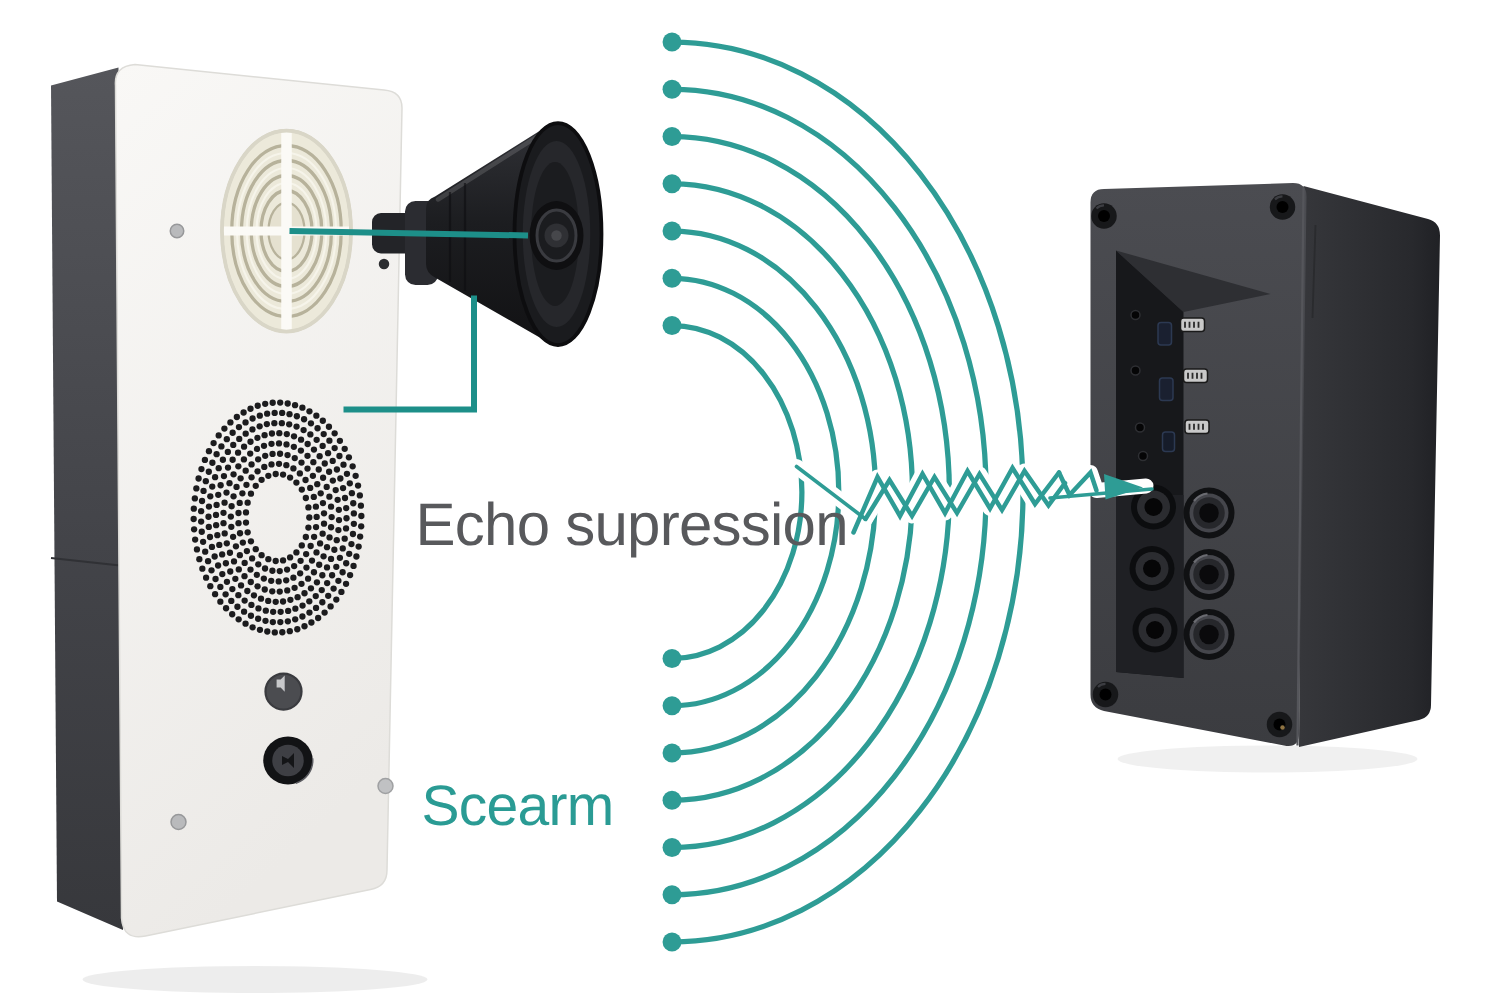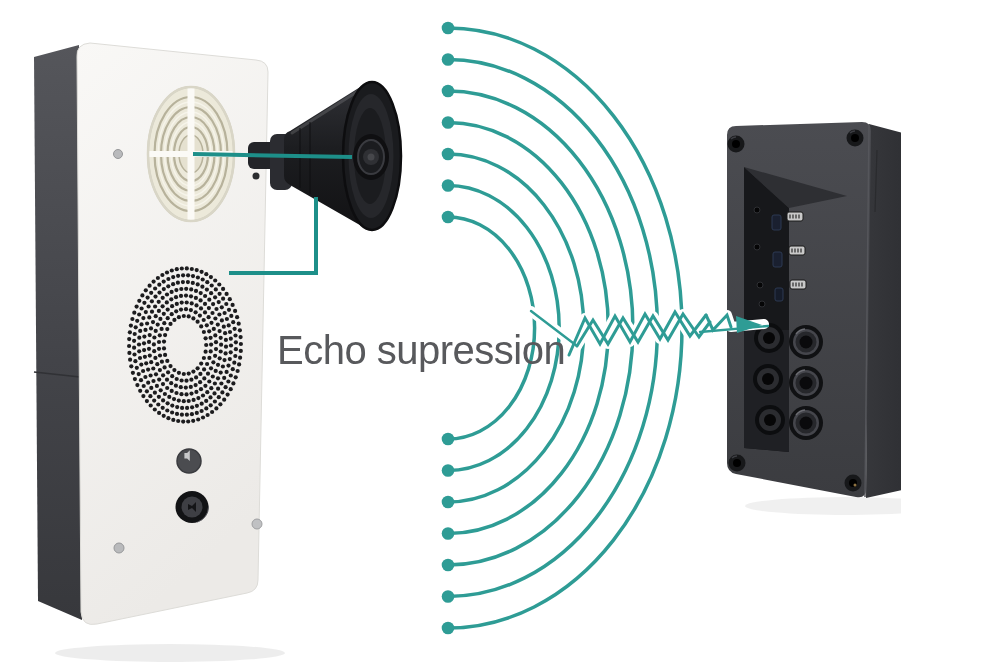--- a/index.html
+++ b/index.html
@@ -1,18 +1,18 @@
 <!DOCTYPE html>
 <html style="--bg: #FFFFFF; --accent: #2E9C95; --accent-dark: #1D8F89; --accent-text: #2A9B94; --text-gray: #58595C;"><head>
 <meta charset="utf-8">
 <style>
   html,body{margin:0;padding:0;background:#fff;}
   #stage{
     position:relative;
-    width:901px;height:670px;
+    width:1004px;height:670px;
     background:var(--bg,#fff);
     overflow:hidden;
     font-family:"Liberation Sans", sans-serif;
   }
   #scene{position:absolute;left:0;top:0;}
   .overlay-label{position:absolute;white-space:nowrap;line-height:1;}
   #echo-label{
     left:277px;top:330px;
     font-size:40px;letter-spacing:-0.5px;
     color:var(--text-gray,#58595C);
@@ -659,14 +659,15 @@
     <path class="zig-thin" d="M 531,311 L 577,346"></path>
     <path class="zig" d="M 577,346 L 593,320 L 608,344 L 623,318 L 638,342 L 653,316 L 668,340 L 683,314 L 699,337 L 710,322"></path>
     <path class="zig" d="M 569,355 L 585,318 L 600,344 L 615,316 L 630,342 L 645,314 L 660,339 L 675,312 L 690,336 L 706,315"></path>
     <path class="zig-thin" d="M 700,332 L 768,326"></path>
     <path class="zig" d="M 706,315 L 713,330 L 727,315 L 731,327"></path>
     <polygon class="zig-fill" points="736,316 762,325 737,333"></polygon>
   </g>
 </svg>
 
 <div class="overlay-label" id="echo-label">Echo supression</div>
+<div class="overlay-label" id="scearm-label">Scearm</div>
 
 </div>
 
 </body></html>

